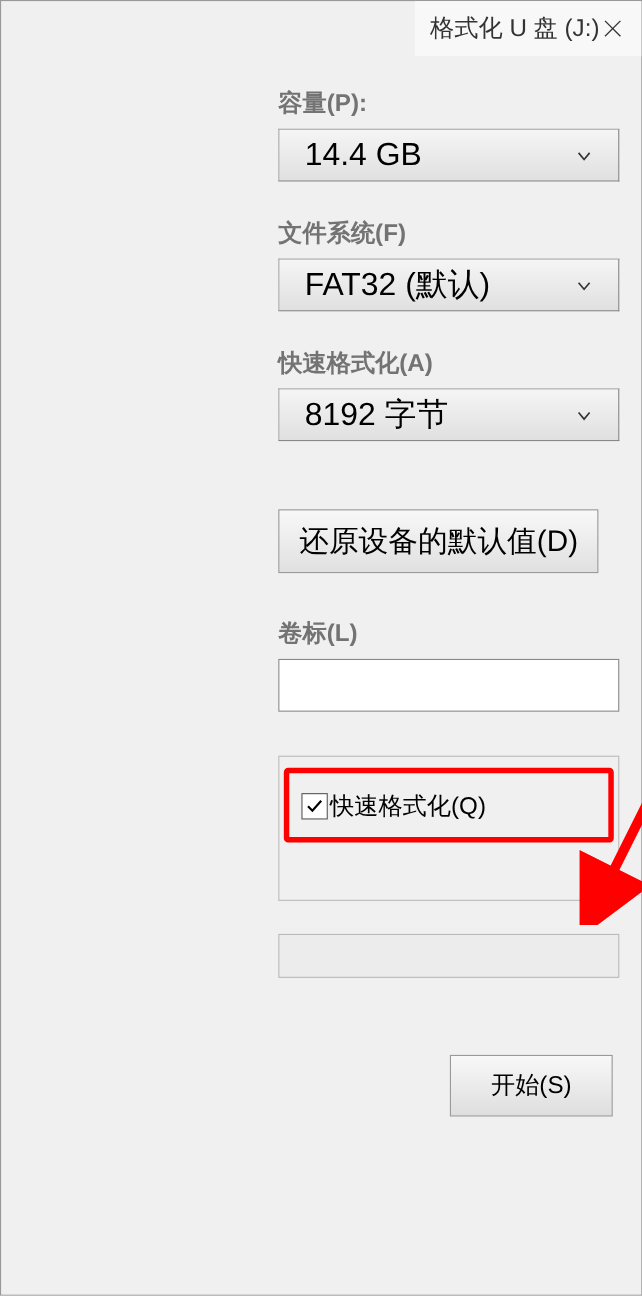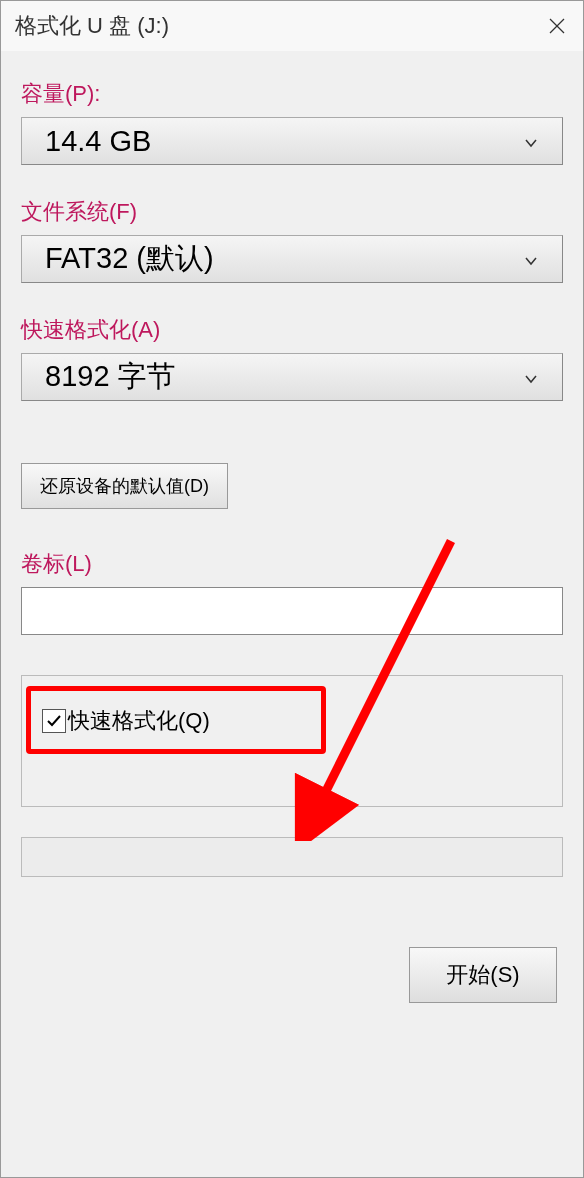--- a/index.html
+++ b/index.html
@@ -15,20 +15,21 @@
       position: relative;
       overflow: hidden;
     }
     .window {
       background: #f0f0f0;
       border: 1px solid #999;
       width: 100%;
       height: 100%;
       display: flex;
       flex-direction: column;
+      align-items: flex-end;
     }
     .titlebar {
       display: flex;
       align-items: center;
       justify-content: space-between;
       padding: 8px 14px;
       height: 50px;
       background: #f8f8f8;
     }
     .titlebar-title {
@@ -47,23 +48,24 @@
       width: 20px;
       height: 20px;
     }
     .content {
       padding: 28px 20px 20px 20px;
       flex: 1;
       position: relative;
     }
     .field-label {
       font-size: 22px;
-      color: #be185d;
+      color: #737373;
       margin-bottom: 8px;
       display: block;
+      font-weight: bold;
     }
     .select-wrapper {
       position: relative;
       width: 100%;
       margin-bottom: 32px;
     }
     .select {
       width: 100%;
       height: 48px;
       border: 1px solid #888;
@@ -79,21 +81,21 @@
       background: linear-gradient(#f5f5f5, #e0e0e0);
     }
     .chevron {
       width: 16px;
       height: 16px;
     }
     .restore-button {
       border: 1px solid #999;
       background: linear-gradient(#f8f8f8, #e0e0e0);
       padding: 10px 18px;
-      font-size: 18px;
+      font-size: 27px;
       cursor: pointer;
       margin-top: 30px;
       margin-bottom: 40px;
     }
     .text-input {
       width: 100%;
       height: 48px;
       border: 1px solid #888;
       background: #fff;
       padding: 0 10px;

